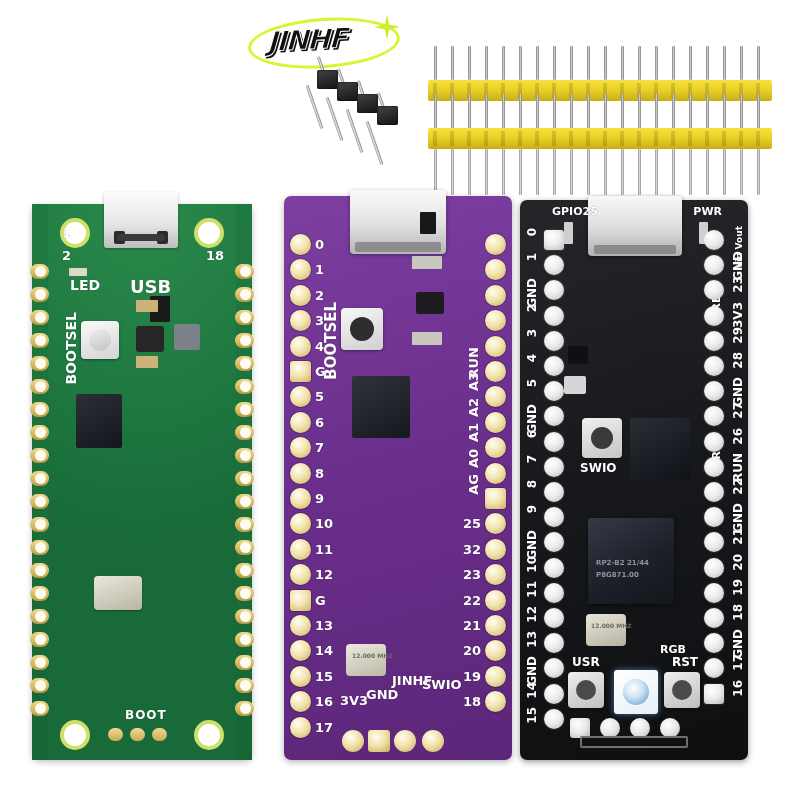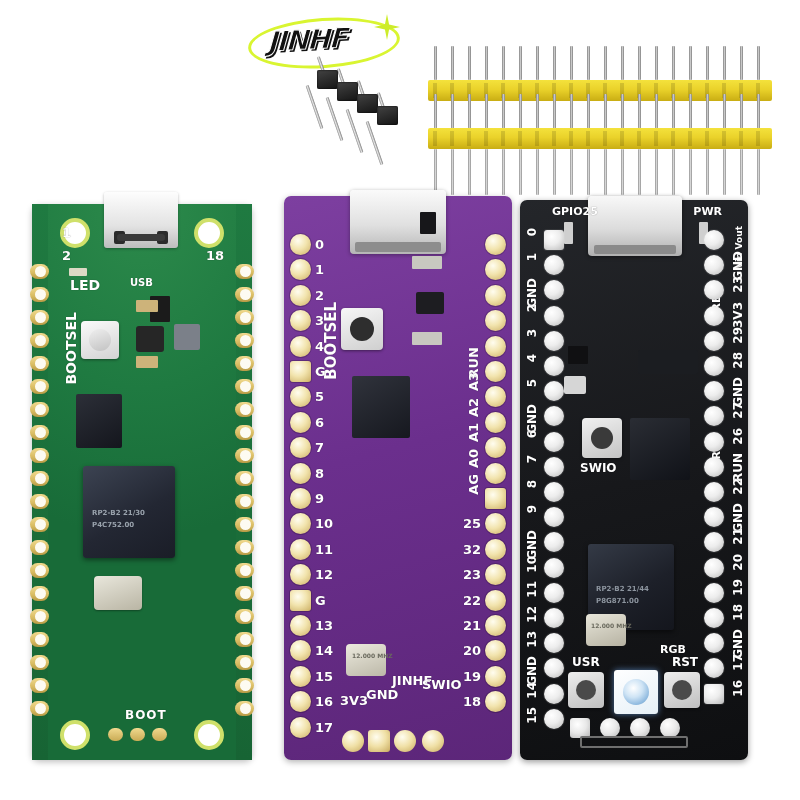--- a/index.html
+++ b/index.html
@@ -218,21 +218,21 @@
     content:"";position:absolute;left:9px;top:9px;width:22px;height:22px;
     border-radius:50%;background:#3a3a3a;
   }
   #black .flash{
     position:absolute;left:110px;top:218px;width:60px;height:62px;
     background:linear-gradient(150deg,#2a2d34,#101218);border-radius:2px;
   }
   #black .soc{
     position:absolute;left:68px;top:318px;width:86px;height:86px;
     background:linear-gradient(150deg,#343a46,#1d2029 55%,#14161d);
-    border-radius:3px;box-shadow:0 2px 5px rgba(0,0,0,.5);margin-top:26px;
+    border-radius:3px;box-shadow:0 2px 5px rgba(0,0,0,.5);
   }
   #black .xtal{
     position:absolute;left:66px;top:414px;width:40px;height:32px;
     background:linear-gradient(160deg,#e8e6da,#b6b2a2);border-radius:4px;
   }
   #black .rgb{
     position:absolute;left:94px;top:470px;width:44px;height:44px;
     background:linear-gradient(150deg,#ffffff,#e6f0f7);
     border-radius:3px;box-shadow:0 0 6px rgba(120,180,255,.6);
   }
@@ -430,30 +430,26 @@
     <div class="mhole" style="right:28px;top:14px;"></div>
     <div class="mhole" style="left:28px;bottom:10px;"></div>
     <div class="mhole" style="right:28px;bottom:10px;"></div>
 
     <div class="sil" style="left:30px;top:22px;font-size:13px;">1</div>
     <div class="sil" style="left:30px;top:45px;font-size:13px;">2</div>
     <div class="sil" style="right:28px;top:45px;font-size:13px;">18</div>
 
     <div class="smd" style="left:37px;top:64px;width:18px;height:8px;background:#dcd9c4;"></div>
     <div class="sil" style="left:38px;top:74px;font-size:14px;">LED</div>
-    <div class="sil" style="left:98px;top:74px;font-size:10px;">USB</div>
+    <div class="sil" style="left:98px;top:74px;font-size:18px;">USB</div>
 
     <div class="btn"></div>
     <div class="sil vert" style="left:32px;top:108px;font-size:14px;">BOOTSEL</div>
 
     <div class="flash"></div>
-    <div class="soc">
-      <div class="sil" style="left:9px;top:44px;font-size:7px;color:#9aa3ad;text-shadow:none;">RP2-B2  21/30</div>
-      <div class="sil" style="left:9px;top:56px;font-size:7px;color:#9aa3ad;text-shadow:none;">P4C752.00</div>
-    </div>
     <div class="xtal"></div>
 
     <div class="smd" style="left:118px;top:92px;width:20px;height:26px;background:#1b1b1b;"></div>
     <div class="smd" style="left:104px;top:122px;width:28px;height:26px;background:#262626;border-radius:3px;"></div>
     <div class="smd" style="left:142px;top:120px;width:26px;height:26px;background:#7b8089;border-radius:2px;"></div>
     <div class="smd" style="left:104px;top:96px;width:22px;height:12px;background:#cdb37a;"></div>
     <div class="smd" style="left:104px;top:152px;width:22px;height:12px;background:#cdb37a;"></div>
 
     <div class="sil" style="left:93px;top:505px;font-size:12px;letter-spacing:1px;">BOOT</div>
     <div class="dbgpad" style="left:76px;top:524px;"></div>

